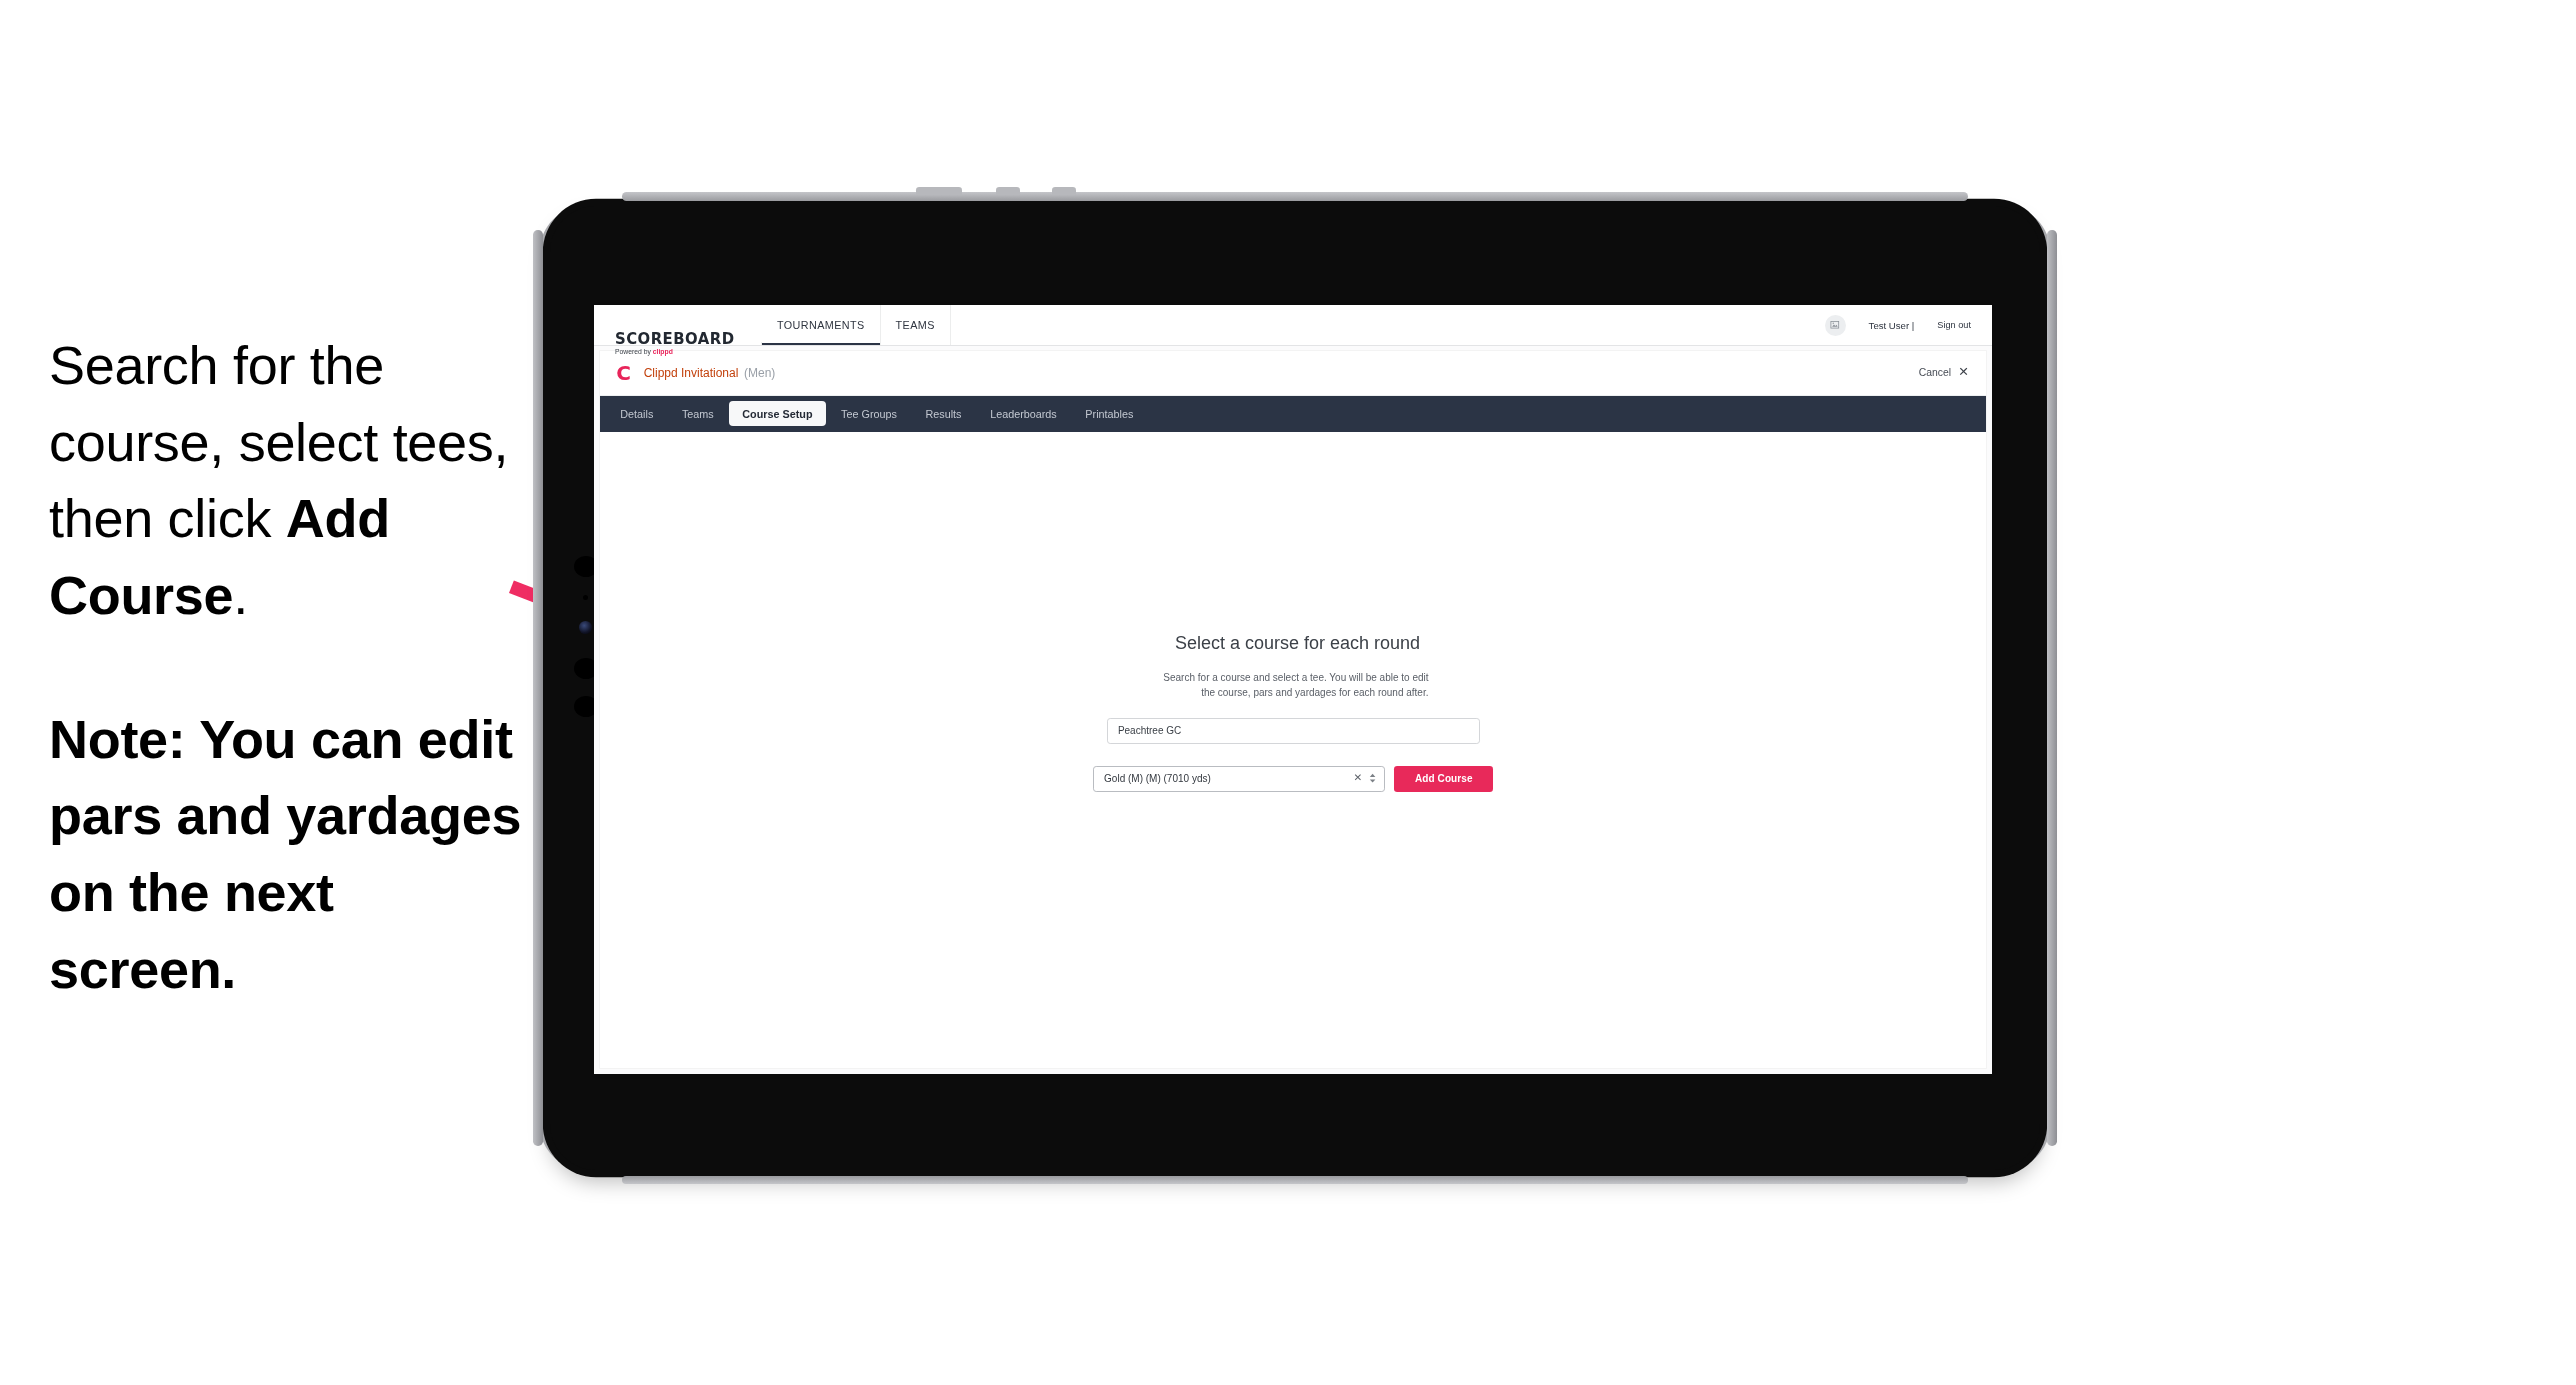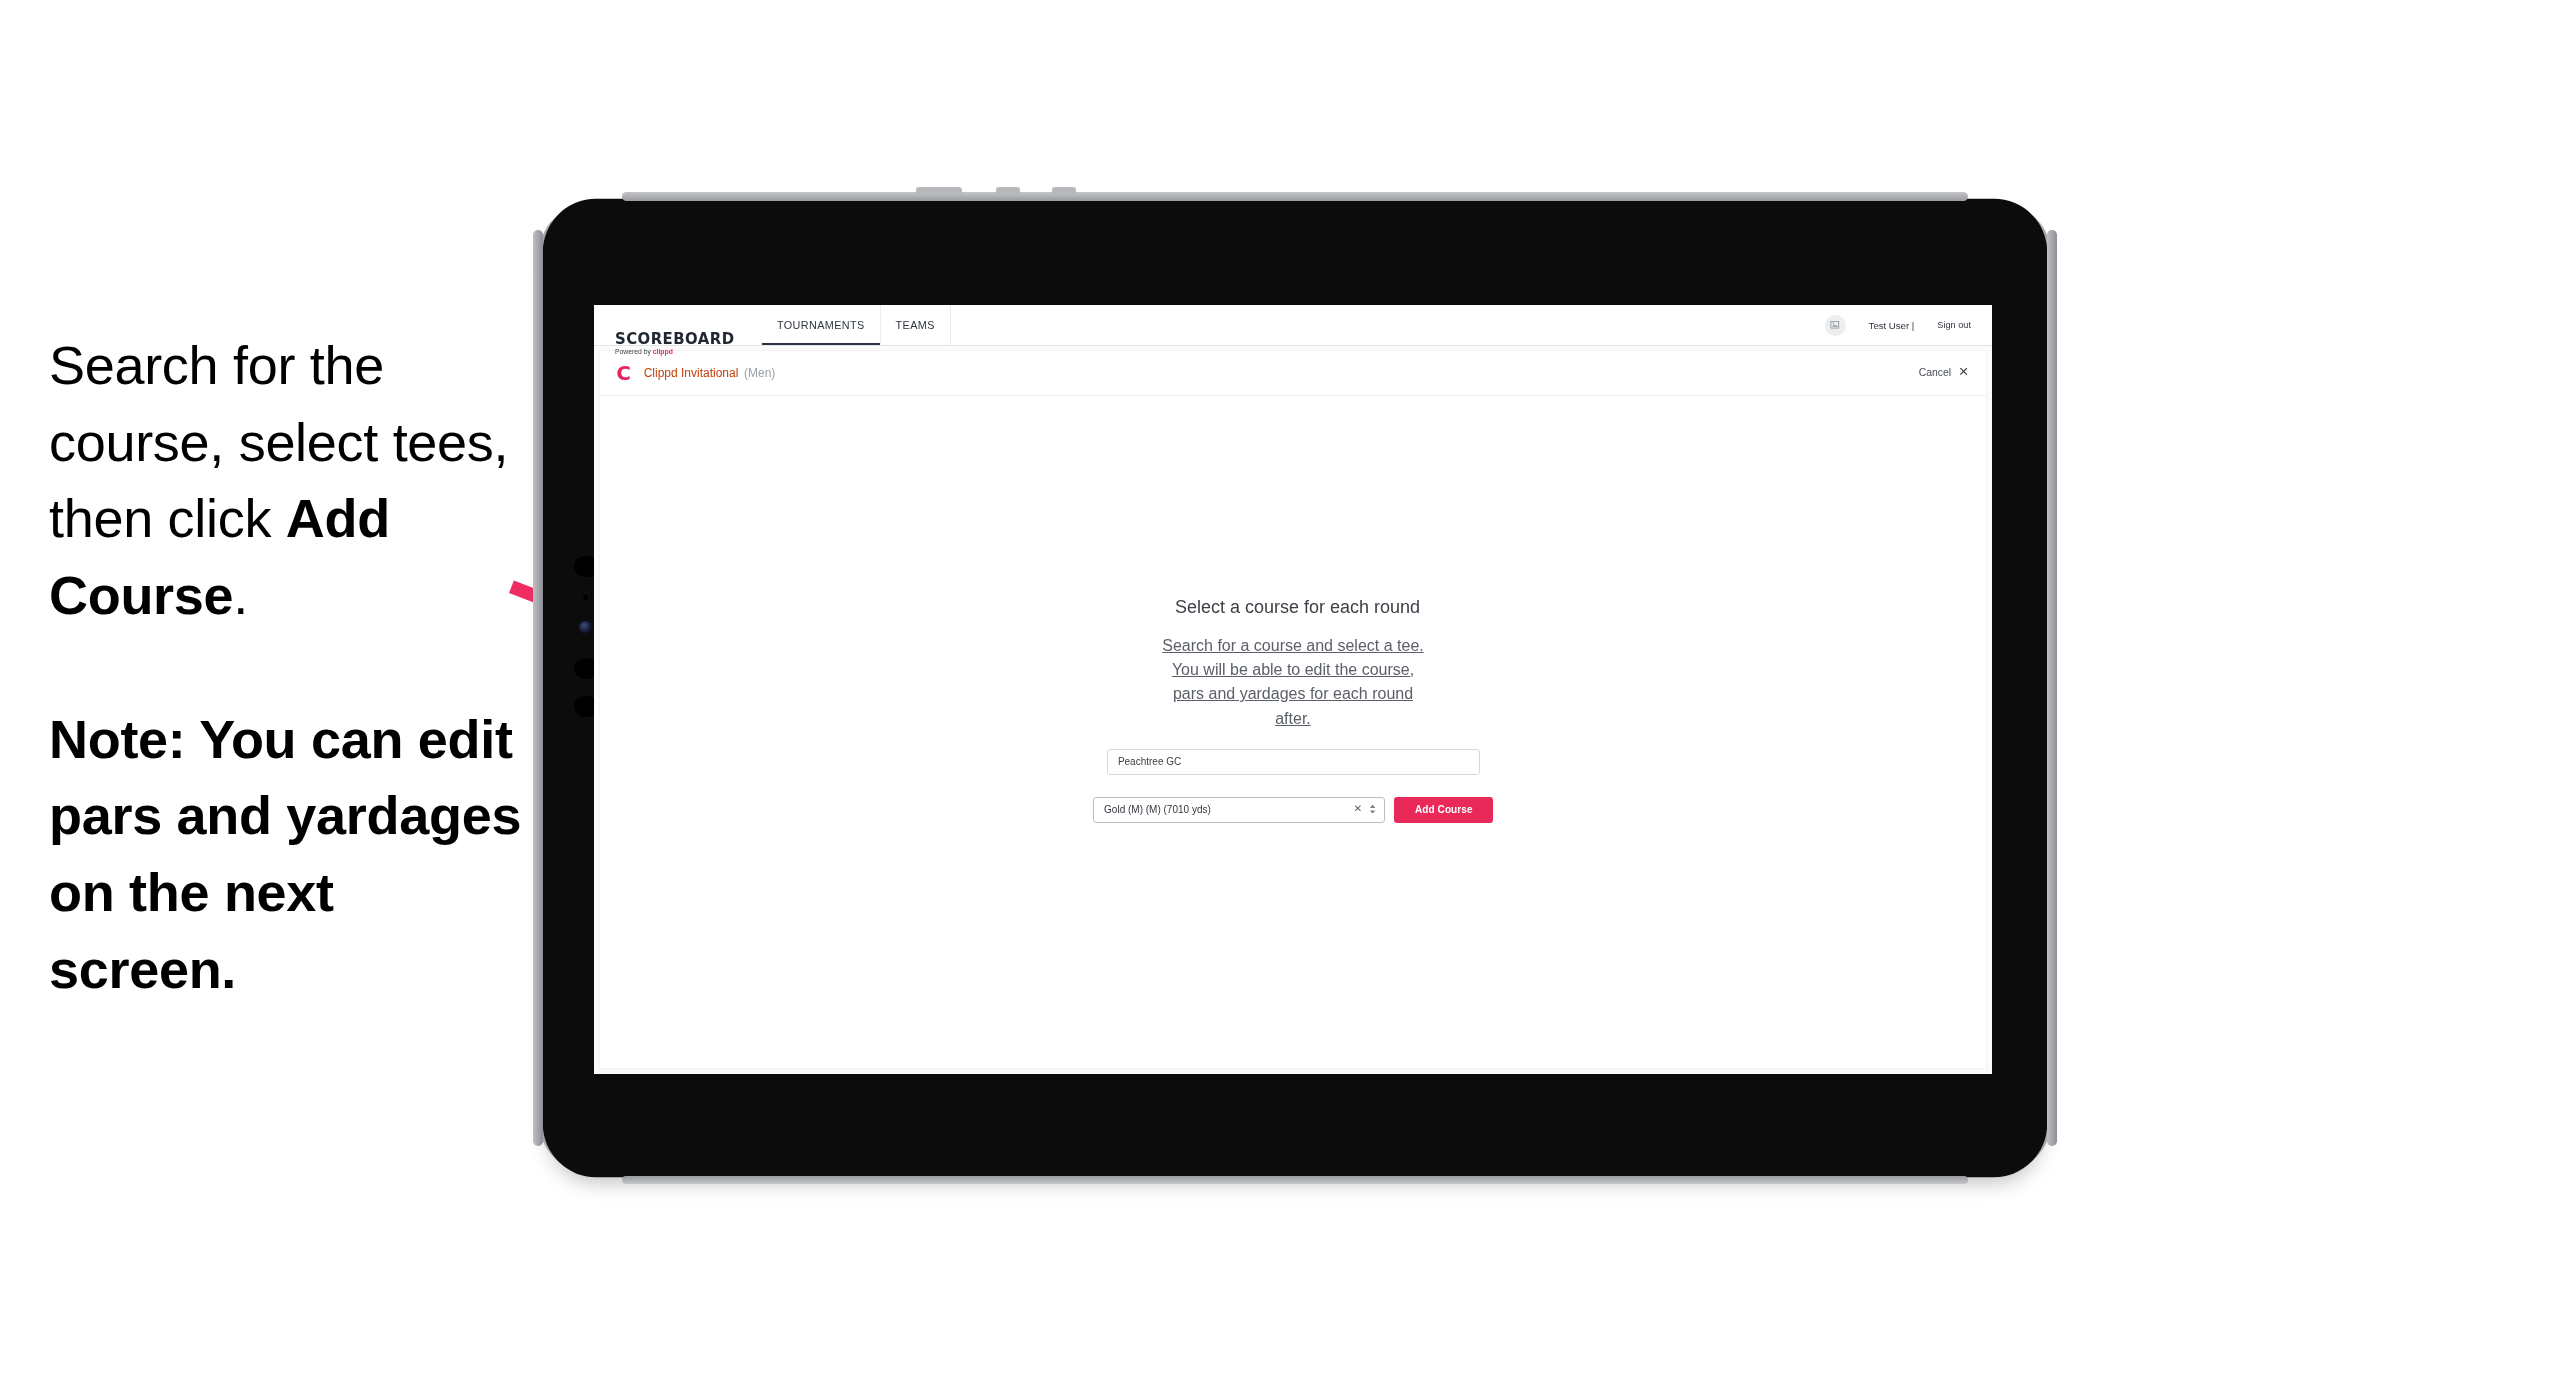--- a/index.html
+++ b/index.html
@@ -267,27 +267,26 @@
     align-items: center;
     padding-top: 201px;
   }
   #panel-title {
     font-size: 18px;
     color: #3c4148;
     font-weight: 400;
     margin: 0 0 16px 9px;
   }
   #panel-subtitle {
-    font-size: 16px;
+    font-size: 10px;
     color: #5b6068;
     line-height: 1.52;
-    text-align: center;
+    text-align: right;
     width: 271px;
     margin: 0 0 17.5px 0;
-    text-decoration: underline;
   }
   #course-search-input {
     width: 373px;
     height: 26px;
     border: 0.8px solid #d4d6d9;
     border-radius: 3.2px;
     padding: 0 10.4px;
     font-family: "Liberation Sans", sans-serif;
     font-size: 10px;
     color: #3b4047;
@@ -414,20 +413,29 @@
           <div id="clippd-mark">C</div>
           <div id="tournament-name">Clippd Invitational</div>
           <div id="tournament-gender">(Men)</div>
           <div id="header-spacer"></div>
           <div id="cancel-button">
             <span>Cancel</span>
             <span id="cancel-x">✕</span>
           </div>
         </div>
 
+        <div id="subtabs">
+          <div class="subtab">Details</div>
+          <div class="subtab">Teams</div>
+          <div class="subtab active">Course Setup</div>
+          <div class="subtab">Tee Groups</div>
+          <div class="subtab">Results</div>
+          <div class="subtab">Leaderboards</div>
+          <div class="subtab">Printables</div>
+        </div>
 
         <div id="main-panel">
           <h1 id="panel-title">Select a course for each round</h1>
           <p id="panel-subtitle">Search for a course and select a tee. You will be able to edit the course, pars and yardages for each round after.</p>
 
           <input id="course-search-input" type="text" value="Peachtree GC" style="">
 
           <div id="tee-row">
             <div id="tee-select">
               <span id="tee-value">Gold (M) (M) (7010 yds)</span>

